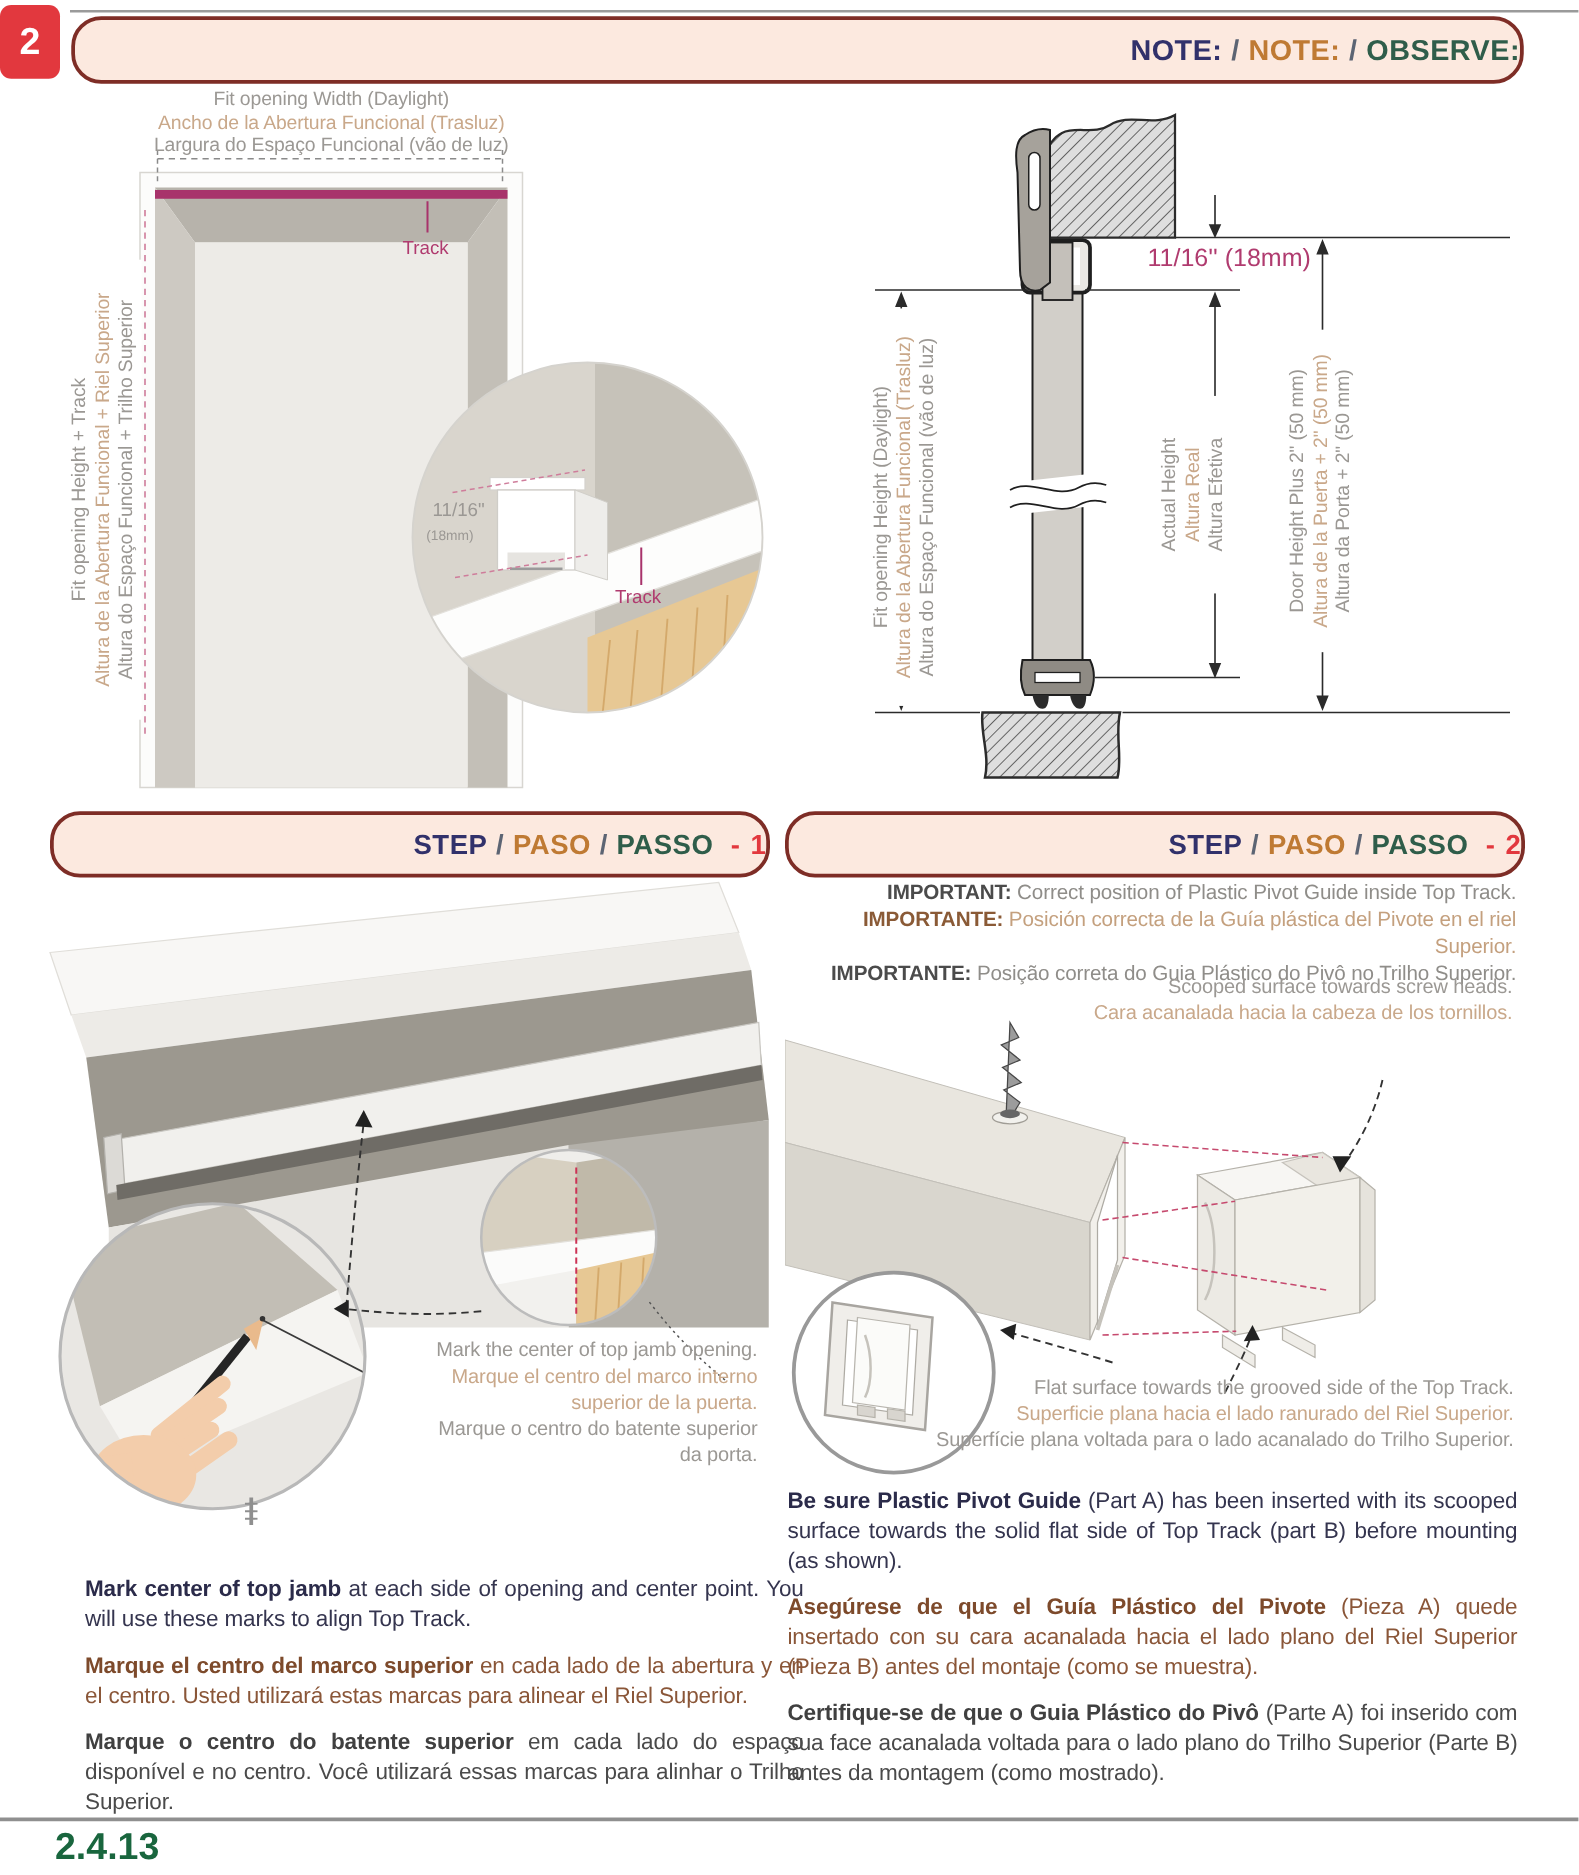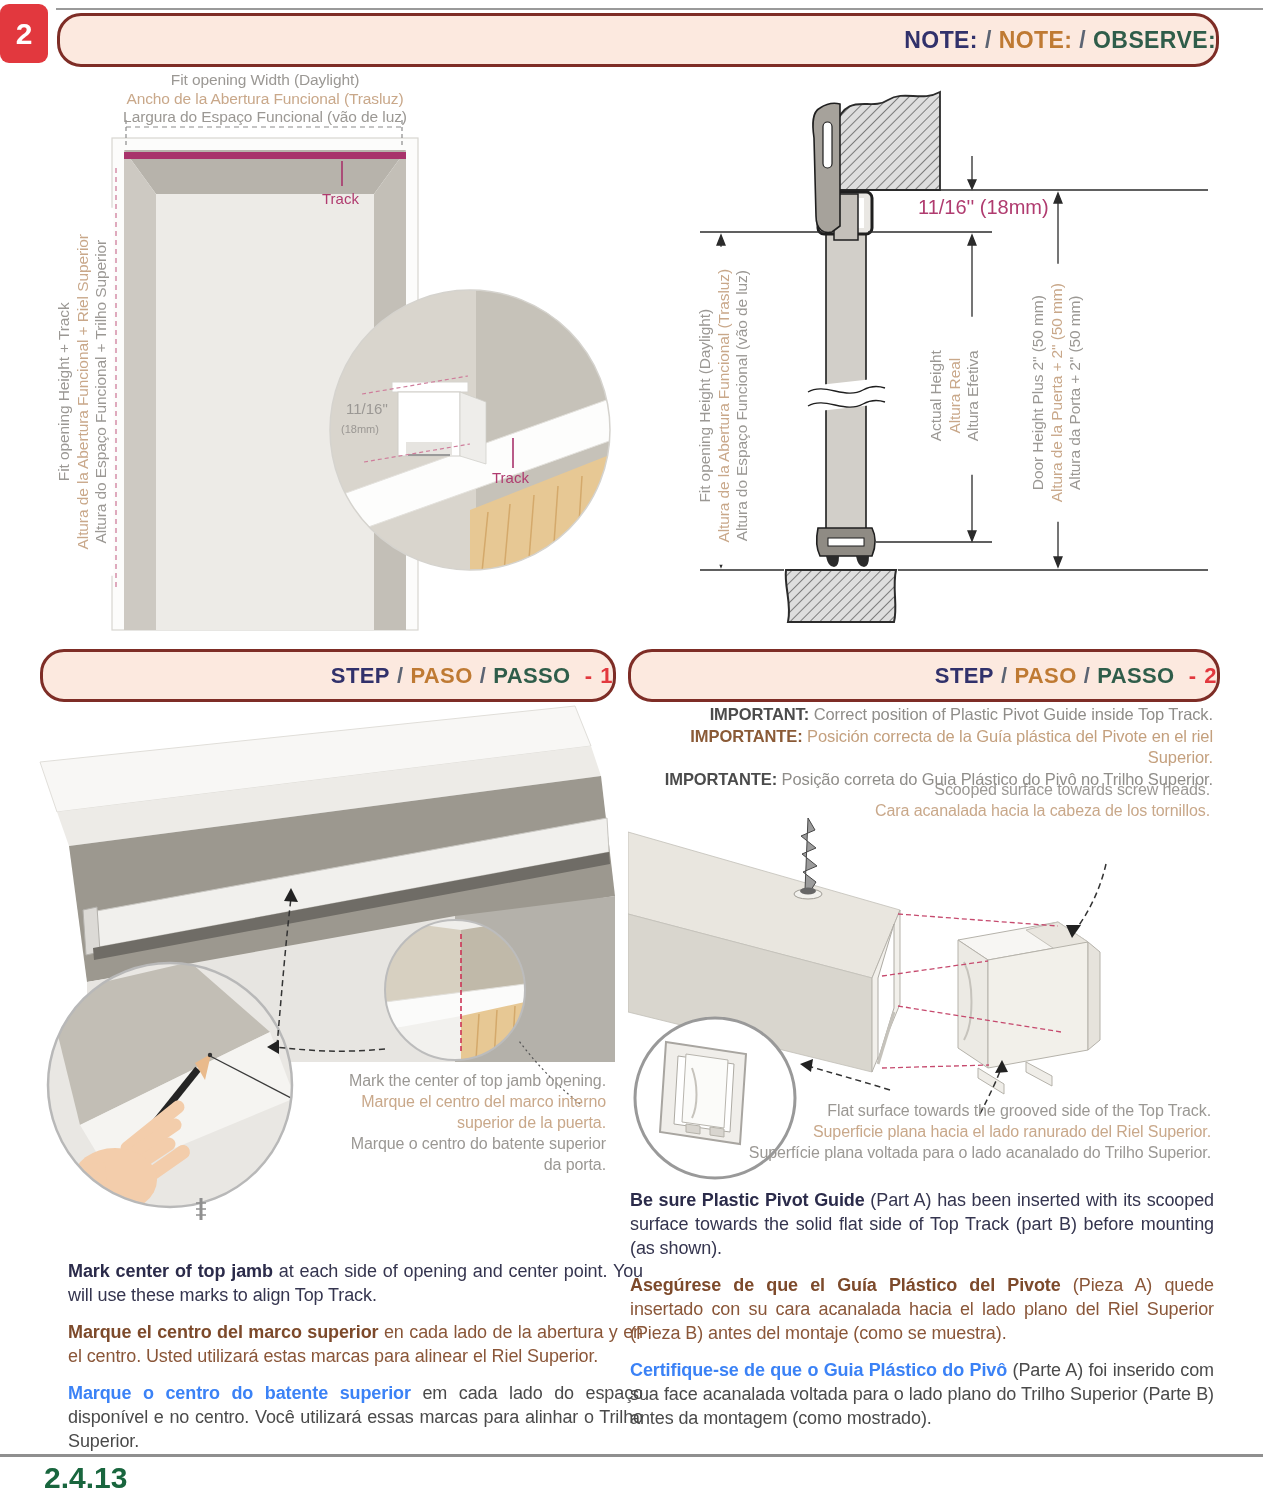--- a/index.html
+++ b/index.html
@@ -36,21 +36,21 @@
   
   .imp-line{font-size:16.5px;line-height:21.5px;letter-spacing:-0.1px;}
   .imp-en-l{font-weight:bold;color:#4b4b4b;text-align:center;}  .imp-en-t{color:#8f8d89;text-align:right;}
   .imp-es-l{font-weight:bold;color:#8a5a36;}  .imp-es-t{color:#c4a07e;}
 
   
   .para{font-size:18px;line-height:1.33;margin:0 0 13px;text-align:justify;letter-spacing:-0.1px;}
   .lead{font-weight:bold;}
   .en-p{color:#35354f;}  .en-p .lead{color:#2b2b4a;}
   .es-p{color:#8a5638;}  .es-p .lead{color:#7d4a2b;}
-  .pt-p{color:#4a4a4a;}  .pt-p .lead{color:#3b82f6;}
+  .pt-p{color:#4a4a4a;}  .pt-p .lead{color:#404040;}
 
   .footer-line{position:absolute;left:0;right:0;top:1454px;height:3px;background:#8f8f8f;}
   .footer-code{position:absolute;left:44px;top:1461px;font-size:30px;font-weight:bold;color:#19663e;}
 </style>
 </head>
 <body>
 
 <div id="page">
 
   <div class="topline"></div>

